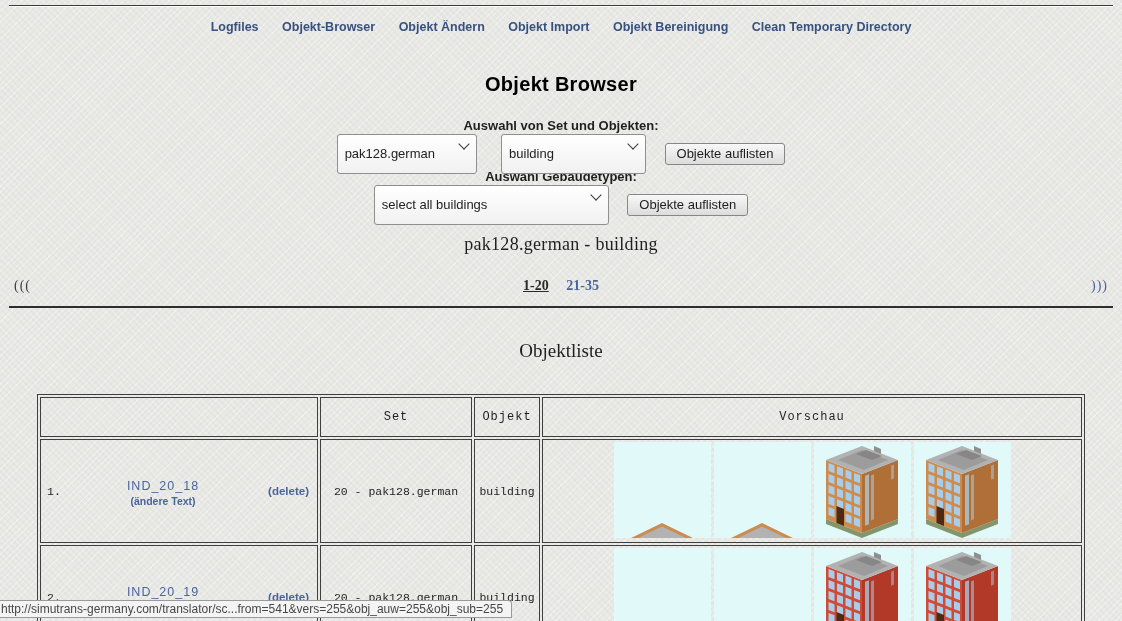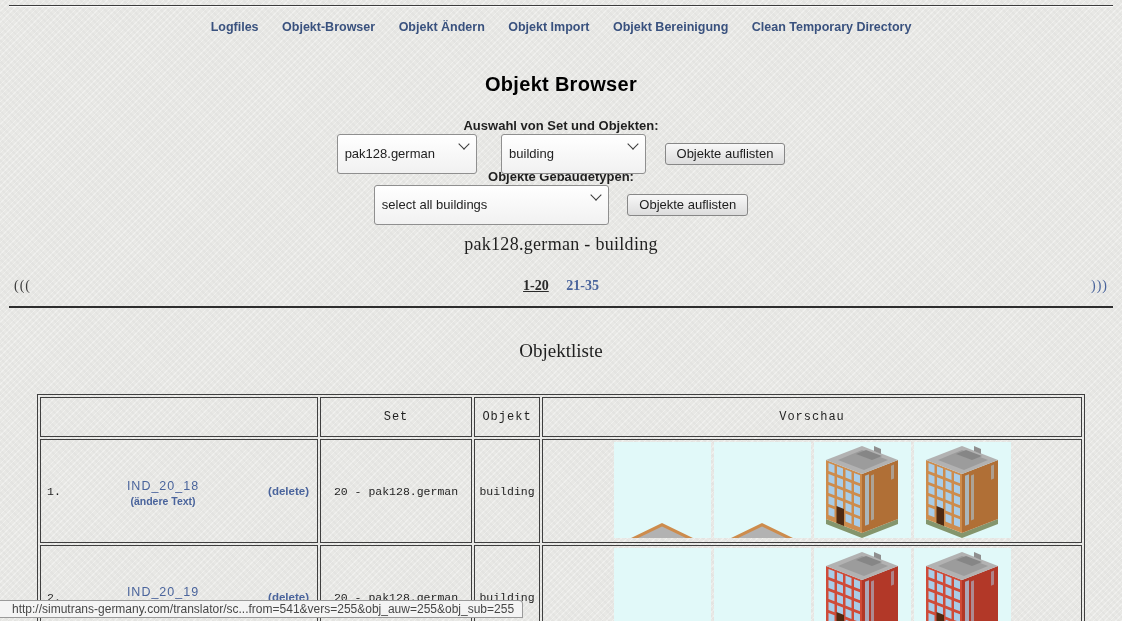--- a/index.html
+++ b/index.html
@@ -84,21 +84,21 @@
   .tile .bld { display:block; margin:1px auto 0 auto; }
   tr.row-1 { --wall:var(--bld1-wall,#cd8c4d); --wall2:var(--bld1-wall2,#b06f36); }
   tr.row-2 { --wall:var(--bld2-wall,#cf4b38); --wall2:var(--bld2-wall2,#b23828); }
 
   .status-bar {
     position:absolute; left:0; bottom:3px; height:18px;
     background:var(--status-bg,#f4f4f4);
     border:1px solid var(--status-border,#9a9a9a); border-left:none;
     border-top-right-radius:4px;
     font-size:12px; line-height:16px; color:var(--status-text,#474747);
-    padding:0 8px 0 12px; white-space:nowrap;
+    padding:0 8px 0 1px; white-space:nowrap;
   }
 </style>
 </head>
 <body>
 
 <svg width="0" height="0" style="position:absolute" aria-hidden="true">
   <symbol id="bld-sym" viewBox="0 0 76 96">
     <polygon points="2,76 38,90 74,76 74,81 38,95 2,81" fill="var(--ground-green,#84956c)"></polygon>
     <polygon points="2,17 38,31 38,90 2,76" fill="var(--wall)"></polygon>
     <polygon points="38,31 74,17 74,76 38,90" fill="var(--wall2)"></polygon>
@@ -161,21 +161,21 @@
     </select>
   </span>
   <span class="select-wrap">
     <select class="sel-obj">
       <option>building</option>
     </select>
   </span>
   <button class="list-btn">Objekte auflisten</button>
 </div>
 
-<div class="form-heading second">Objekte Gebäudetypen:</div>
+<div class="form-heading second">Auswahl Gebäudetypen:</div>
 <div class="controls">
   <span class="select-wrap">
     <select class="sel-type">
       <option>select all buildings</option>
     </select>
   </span>
   <button class="list-btn">Objekte auflisten</button>
 </div>
 
 <div class="result-heading">pak128.german - building</div>

